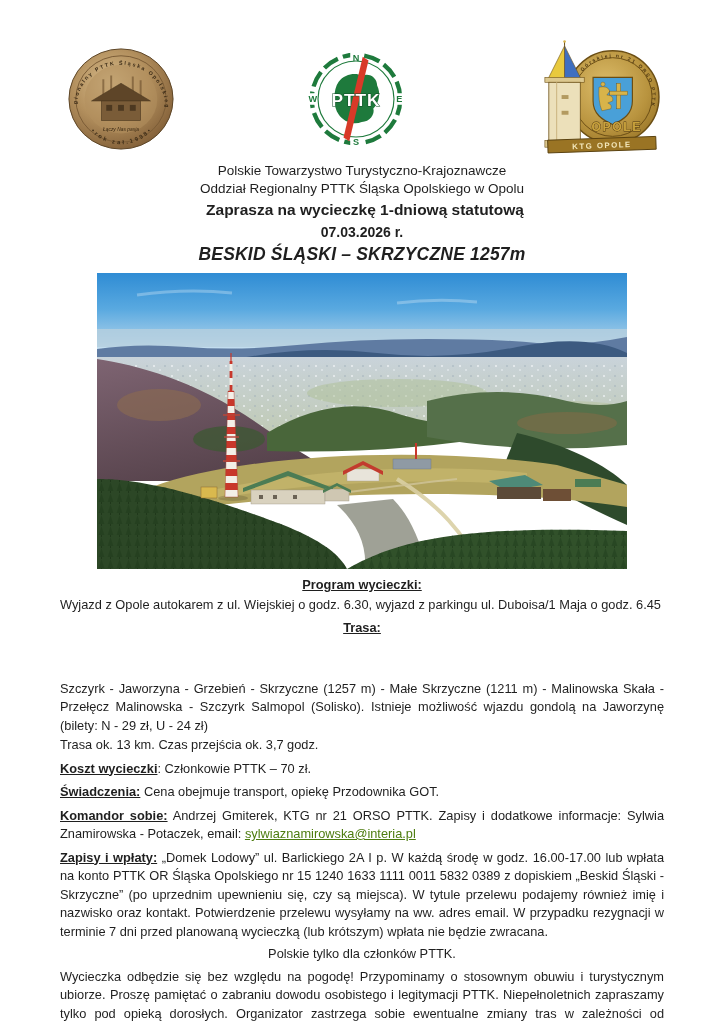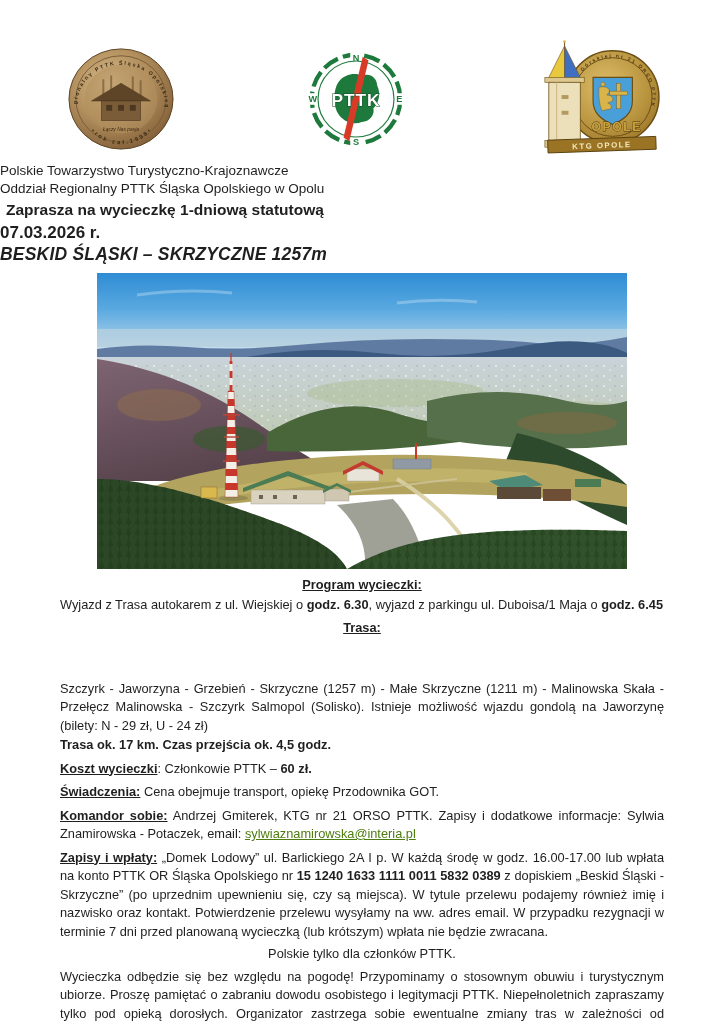--- a/index.html
+++ b/index.html
@@ -6,34 +6,34 @@
   html,body { margin:0; padding:0; background:#ffffff; }
   .page {
     position:relative; width:724px; height:1024px; margin:0 auto;
     background:#ffffff; overflow:hidden;
     font-family:"Liberation Sans", sans-serif; color:#1f1f1f;
   }
   .logo-row{ display:flex; justify-content:space-between; align-items:center;
     padding:40px 62px 0 62px; height:158px; }
   .logo-row svg{ display:block; }
 
-  .header-text{ text-align:left; margin-top:4px; }
+  .header-text{ text-align:center; margin-top:4px; }
   .ht-line{ font-size:13.5px; line-height:17.5px; }
   .ht-invite{ font-size:15.5px; font-weight:700; line-height:20px; margin-top:3px;margin-left:6px; }
-  .ht-date{ font-size:17px; font-weight:700; line-height:23px; margin-top:1px; }
+  .ht-date{ font-size:14px; font-weight:700; line-height:23px; margin-top:1px; }
   .ht-title{ font-size:17.5px; font-weight:700; line-height:21px; letter-spacing:.2px;font-style:italic; }
 
   .photo{ width:530px; height:296px; margin:8px auto 0; }
   .photo svg{ display:block; width:100%; height:100%; }
 
   .content{ padding:7px 60px 0 60px; font-size:12.8px; line-height:18.5px; }
   .content p{ margin:0 0 5px 0; }
   .just{ text-align:justify; }
   .h{ font-weight:700; text-decoration:underline; }
-  .b{ font-weight:700; }
+  .b{ font-weight:400; }
   .center{ text-align:center; }
   .blockhead{ margin-bottom:1px;text-align:center; }
   a.link{ color:#4d7c0f; text-decoration:underline; }
   @supports (-webkit-background-clip: text) {
     .farewell span{
       background:linear-gradient(180deg,#c49a2e 0%, #6b4f0e 55%, #1c1304 100%);
       -webkit-background-clip:text; -webkit-text-fill-color:transparent;
     }
   }
   svg text{ font-family:"Liberation Sans", sans-serif; }
@@ -227,27 +227,27 @@
         <rect x="400" y="214" width="44" height="12" fill="#5c4a38"></rect>
         <rect x="446" y="216" width="28" height="12" fill="#6e4f36"></rect>
         <rect x="478" y="206" width="26" height="8" fill="#4c7c54"></rect>
       </g>
     </svg>
   </figure>
 
   <main class="content">
 
     <div class="h blockhead">Program wycieczki:</div>
-    <p><span>Wyjazd z Trasa autokarem z ul. Wiejskiej o </span><span class="b">godz. 6.30</span><span>, wyjazd z parkingu ul. Duboisa/1 Maja o </span><span class="b">godz. 6.45</span></p>
+    <p><span>Wyjazd z Opole autokarem z ul. Wiejskiej o </span><span class="b">godz. 6.30</span><span>, wyjazd z parkingu ul. Duboisa/1 Maja o </span><span class="b">godz. 6.45</span></p>
 
     <div class="h blockhead">Trasa:</div>
     <p class="just" style="margin-bottom:1px;margin-top:42px;">Szczyrk - Jaworzyna - Grzebień - Skrzyczne (1257 m) - Małe Skrzyczne (1211 m) - Malinowska Skała - Przełęcz Malinowska - Szczyrk Salmopol (Solisko). Istnieje możliwość wjazdu gondolą na Jaworzynę (bilety: N - 29 zł, U - 24 zł)</p>
-    <p class="b">Trasa ok. 17 km. Czas przejścia ok. 4,5 godz.</p>
-
-    <p><span class="h">Koszt wycieczki</span><span>: Członkowie PTTK – </span><span class="b">60 zł.</span></p>
+    <p class="b">Trasa ok. 13 km. Czas przejścia ok. 3,7 godz.</p>
+
+    <p><span class="h">Koszt wycieczki</span><span>: Członkowie PTTK – </span><span class="b">70 zł.</span></p>
 
     <p><span class="h">Świadczenia:</span><span> Cena obejmuje transport, opiekę Przodownika GOT.</span></p>
 
     <p class="just"><span class="h">Komandor sobie:</span><span> Andrzej Gmiterek, KTG nr 21 ORSO PTTK. Zapisy i dodatkowe informacje: Sylwia Znamirowska - Potaczek, email: </span><a class="link" href="#">sylwiaznamirowska@interia.pl</a></p>
 
     <p class="just" style="margin-bottom:4px;"><span class="h">Zapisy i wpłaty:</span><span> „Domek Lodowy” ul. Barlickiego 2A I p. W każdą środę w godz. 16.00-17.00 lub wpłata na konto PTTK OR Śląska Opolskiego nr </span><span class="b">15 1240 1633 1111 0011 5832 0389</span><span> z dopiskiem „Beskid Śląski - Skrzyczne” (po uprzednim upewnieniu się, czy są miejsca). W tytule przelewu podajemy również imię i nazwisko oraz kontakt. Potwierdzenie przelewu wysyłamy na ww. adres email.  W przypadku rezygnacji w terminie 7 dni przed planowaną wycieczką (lub krótszym) wpłata nie będzie zwracana.</span></p>
 
     <p class="center" style="margin-bottom:4px;">Polskie tylko dla członków PTTK.</p>
 
     <p class="just" style="margin-bottom:0;">Wycieczka odbędzie się bez względu na pogodę! Przypominamy o stosownym obuwiu i turystycznym ubiorze. Proszę pamiętać o zabraniu dowodu osobistego i legitymacji PTTK. Niepełnoletnich zapraszamy tylko pod opieką dorosłych. Organizator zastrzega sobie ewentualne zmiany tras w zależności od warunków atmosferycznych.</p>

